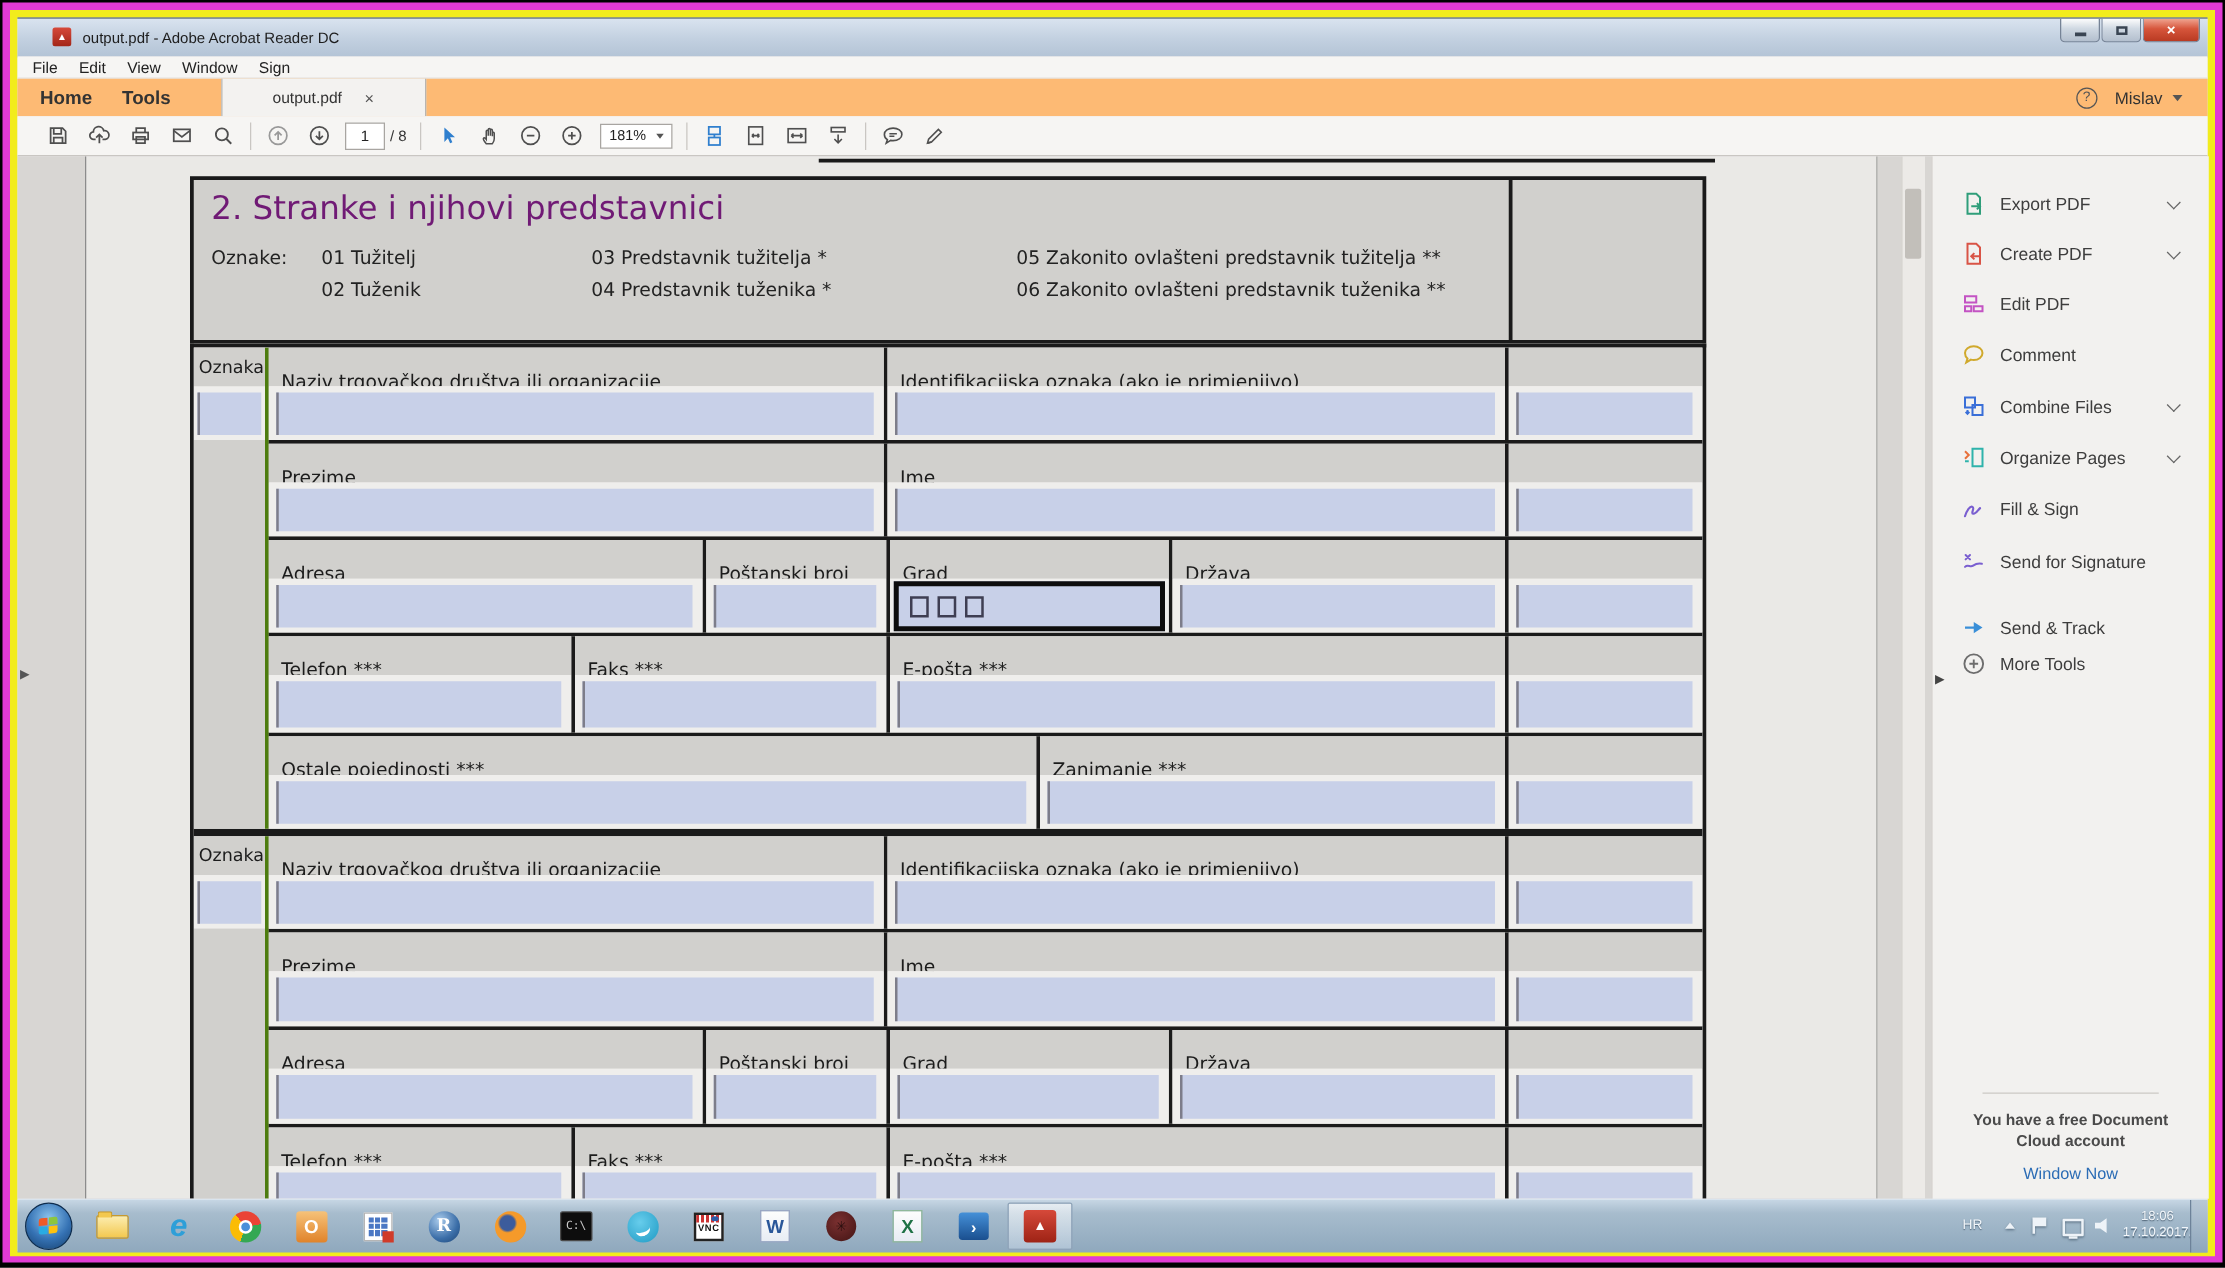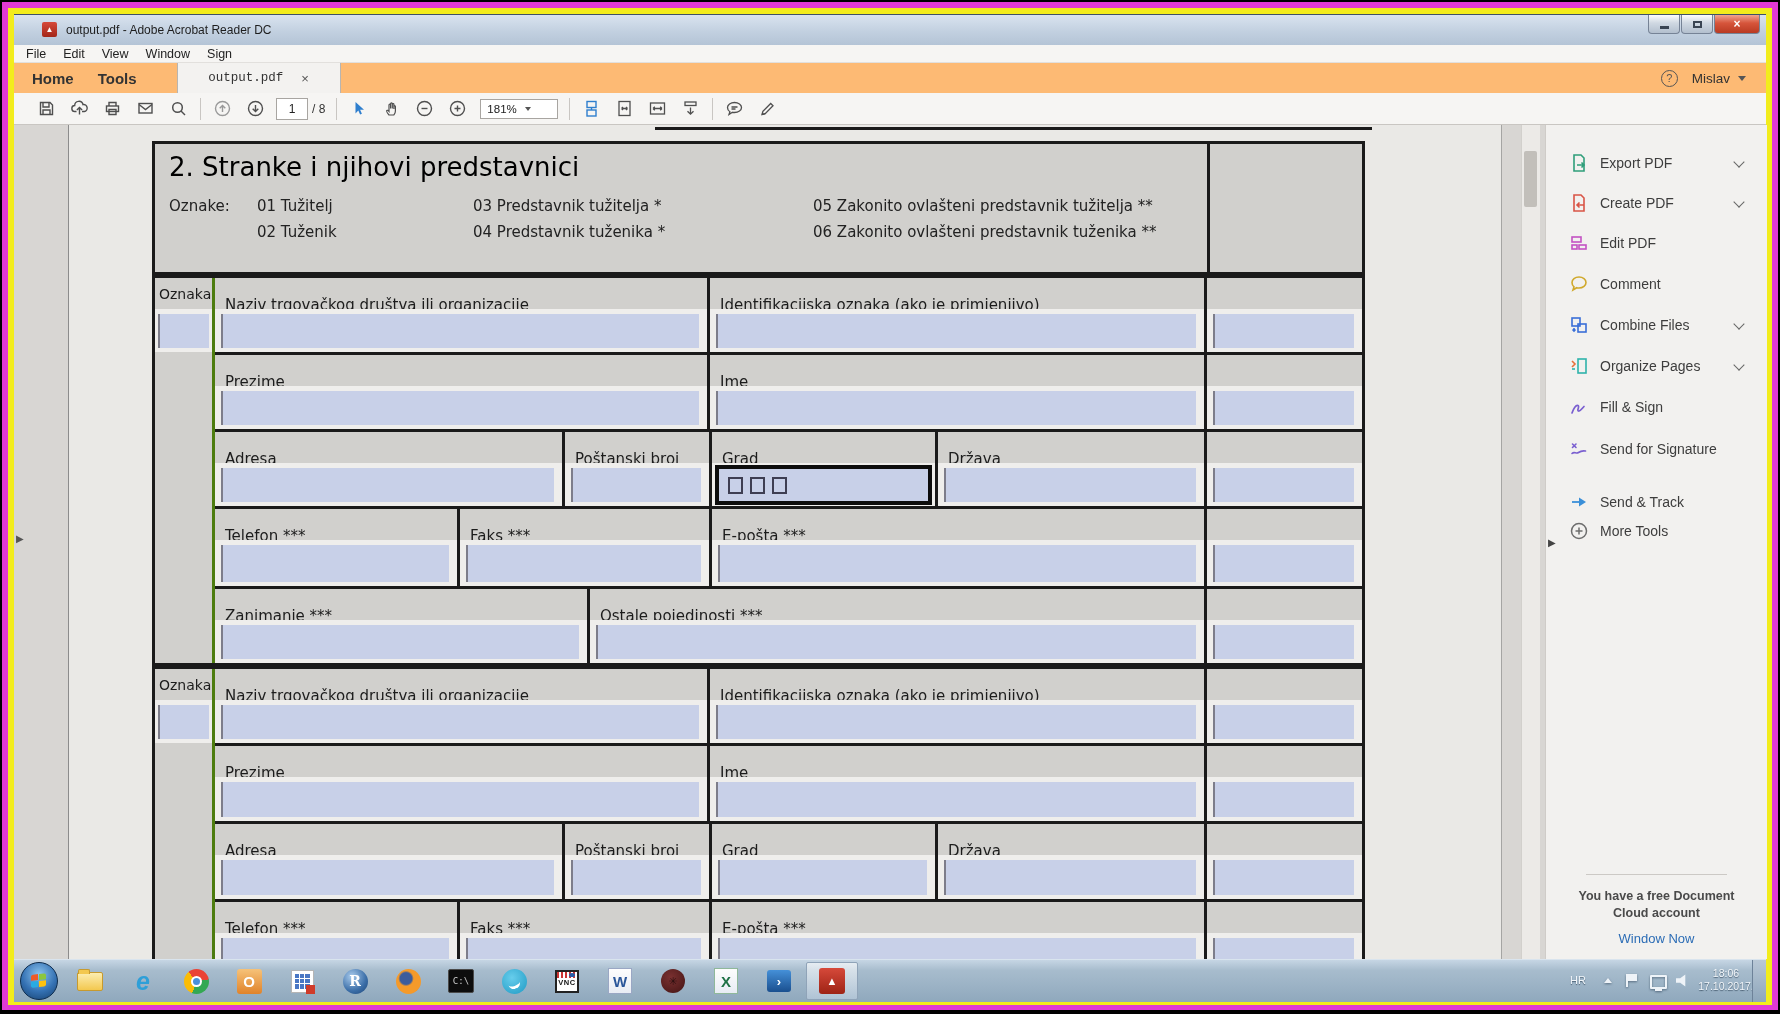--- a/index.html
+++ b/index.html
@@ -24,49 +24,49 @@
   .wbtn.close{width:44px;background:linear-gradient(#f0a490,#d6553b 45%,#b93a22);color:#fff;font-size:12px;font-weight:bold;}
 
   .menubar{position:absolute;left:0;top:30px;width:100%;height:18px;background:#f6f5f3;border-bottom:1px solid #e2e0dd;
            display:flex;align-items:center;padding-left:12px;box-sizing:border-box;gap:17px;}
   .menubar span{font-size:12.5px;color:#222;}
 
   .tabbar{position:absolute;left:0;top:48px;width:100%;height:30px;background:#fdba74;display:flex;align-items:center;}
   .tab-static{font-size:15px;color:#333;font-weight:bold;padding:0 12px;}
   .tab-doc{height:30px;width:162px;margin-left:28px;background:#f3f2f0;border-left:1px solid #b8b5b1;border-right:1px solid #b8b5b1;
            display:flex;align-items:center;justify-content:center;gap:18px;}
-  .tab-doc .lbl{font-size:12.5px;color:#333;font-family:Liberation Mono, monospace;}
+  .tab-doc .lbl{font-size:12.5px;color:#333;}
   .tab-doc .x{font-size:13px;color:#555;}
   .tab-spacer{flex:1;}
   .helpc{width:17px;height:17px;border:1.5px solid #555;border-radius:50%;color:#555;font-size:11px;display:flex;
          align-items:center;justify-content:center;margin-right:14px;box-sizing:border-box;}
   .username{font-size:13.5px;color:#333;margin-right:8px;}
   .caret{width:0;height:0;border-left:4px solid transparent;border-right:4px solid transparent;border-top:5px solid #555;margin-right:20px;}
 
   .toolbar{position:absolute;left:0;top:78px;width:100%;height:32px;background:#f6f5f3;border-bottom:1px solid #c9c6c2;
            display:flex;align-items:center;padding-left:16px;box-sizing:border-box;}
   .ti{width:33px;height:26px;display:flex;align-items:center;justify-content:center;}
   .tsep{width:1px;height:22px;background:#c9c6c2;margin:0 5px;}
   .pagebox{width:30px;height:20px;background:#fff;border:1px solid #a8a5a1;font-size:12px;color:#222;
            display:flex;align-items:center;justify-content:center;margin:0 4px;}
   .pagetotal{font-size:12px;color:#333;margin-right:6px;}
-  .zoombox{width:78px;height:20px;background:#fff;border:1px solid #a8a5a1;display:flex;align-items:center;margin:0 6px;
+  .zoombox{width:58px;height:20px;background:#fff;border:1px solid #a8a5a1;display:flex;align-items:center;margin:0 6px;
            padding-left:6px;box-sizing:border-box;gap:8px;}
   .zoombox .zl{font-size:11.5px;color:#222;}
   .zoombox .zc{width:0;height:0;border-left:3.5px solid transparent;border-right:3.5px solid transparent;border-top:4px solid #555;}
 
   
   .content{position:absolute;left:0;top:110px;width:1531px;height:834px;background:#d8d6d3;overflow:hidden;}
   .page{position:absolute;left:54px;top:0;width:1432px;height:834px;background:#eae9e6;border-left:1px solid #8c8c8c;border-right:1px solid #a5a5a3;}
   .prevline{position:absolute;left:641px;top:2px;width:717px;height:3px;background:#1a1a1a;}
   .ltoggle{position:absolute;left:2px;top:408px;font-size:10px;color:#555;}
 
   .hdrbox{position:absolute;left:138px;top:16px;width:1213px;height:134px;background:#d1d0cd;border:3px solid #1a1a1a;box-sizing:border-box;}
   .hdr-vline{position:absolute;left:1052px;top:0;bottom:0;width:3px;background:#1a1a1a;}
-  .sec-title{position:absolute;left:14px;top:8px;font:26px "DejaVu Sans",sans-serif;color:#000000;}
+  .sec-title{position:absolute;left:14px;top:8px;font:26px "DejaVu Sans",sans-serif;color:#701a75;}
   .lg{position:absolute;font:15px "DejaVu Sans",sans-serif;color:#222;white-space:nowrap;}
 
   .ftable{position:absolute;left:138px;top:150px;width:1213px;height:684px;border:3px solid #1a1a1a;border-bottom:none;
           box-sizing:border-box;background:#efeeec;overflow:hidden;}
   .blk{display:flex;border-bottom:6px solid #1a1a1a;}
   .blk1{height:385px;}
   .blk2{border-bottom:none;}
   .ozcol{flex:0 0 60px;border-right:3px solid #4d7c0f;background:#d1d0cd;box-sizing:border-box;display:flex;flex-direction:column;}
   .oz-lab{height:31px;font:14px "DejaVu Sans",sans-serif;color:#1c1c1c;padding:8px 0 0 4px;box-sizing:border-box;background:#d1d0cd;}
   .oz-fld{height:43px;background:#efeeec;padding:5px 3px 4px 3px;box-sizing:border-box;}
@@ -437,28 +437,28 @@
                   </div>
                 </div>
               <div class="cell last">
                   <div class="lab"></div>
                   <div class="fld">
                     <div class="inp"></div>
                   </div>
                 </div>
             </div>
             <div class="r h74">
+              <div class="cell" style="flex:0 0 617px">
+                  <div class="lab">Ostale pojedinosti ***</div>
+                  <div class="fld">
+                    <div class="inp"></div>
+                  </div>
+                </div>
               <div class="cell" style="flex:0 0 375px">
                   <div class="lab">Zanimanje ***</div>
-                  <div class="fld">
-                    <div class="inp"></div>
-                  </div>
-                </div>
-              <div class="cell" style="flex:0 0 617px">
-                  <div class="lab">Ostale pojedinosti ***</div>
                   <div class="fld">
                     <div class="inp"></div>
                   </div>
                 </div>
               <div class="cell last">
                   <div class="lab"></div>
                   <div class="fld">
                     <div class="inp"></div>
                   </div>
                 </div>

